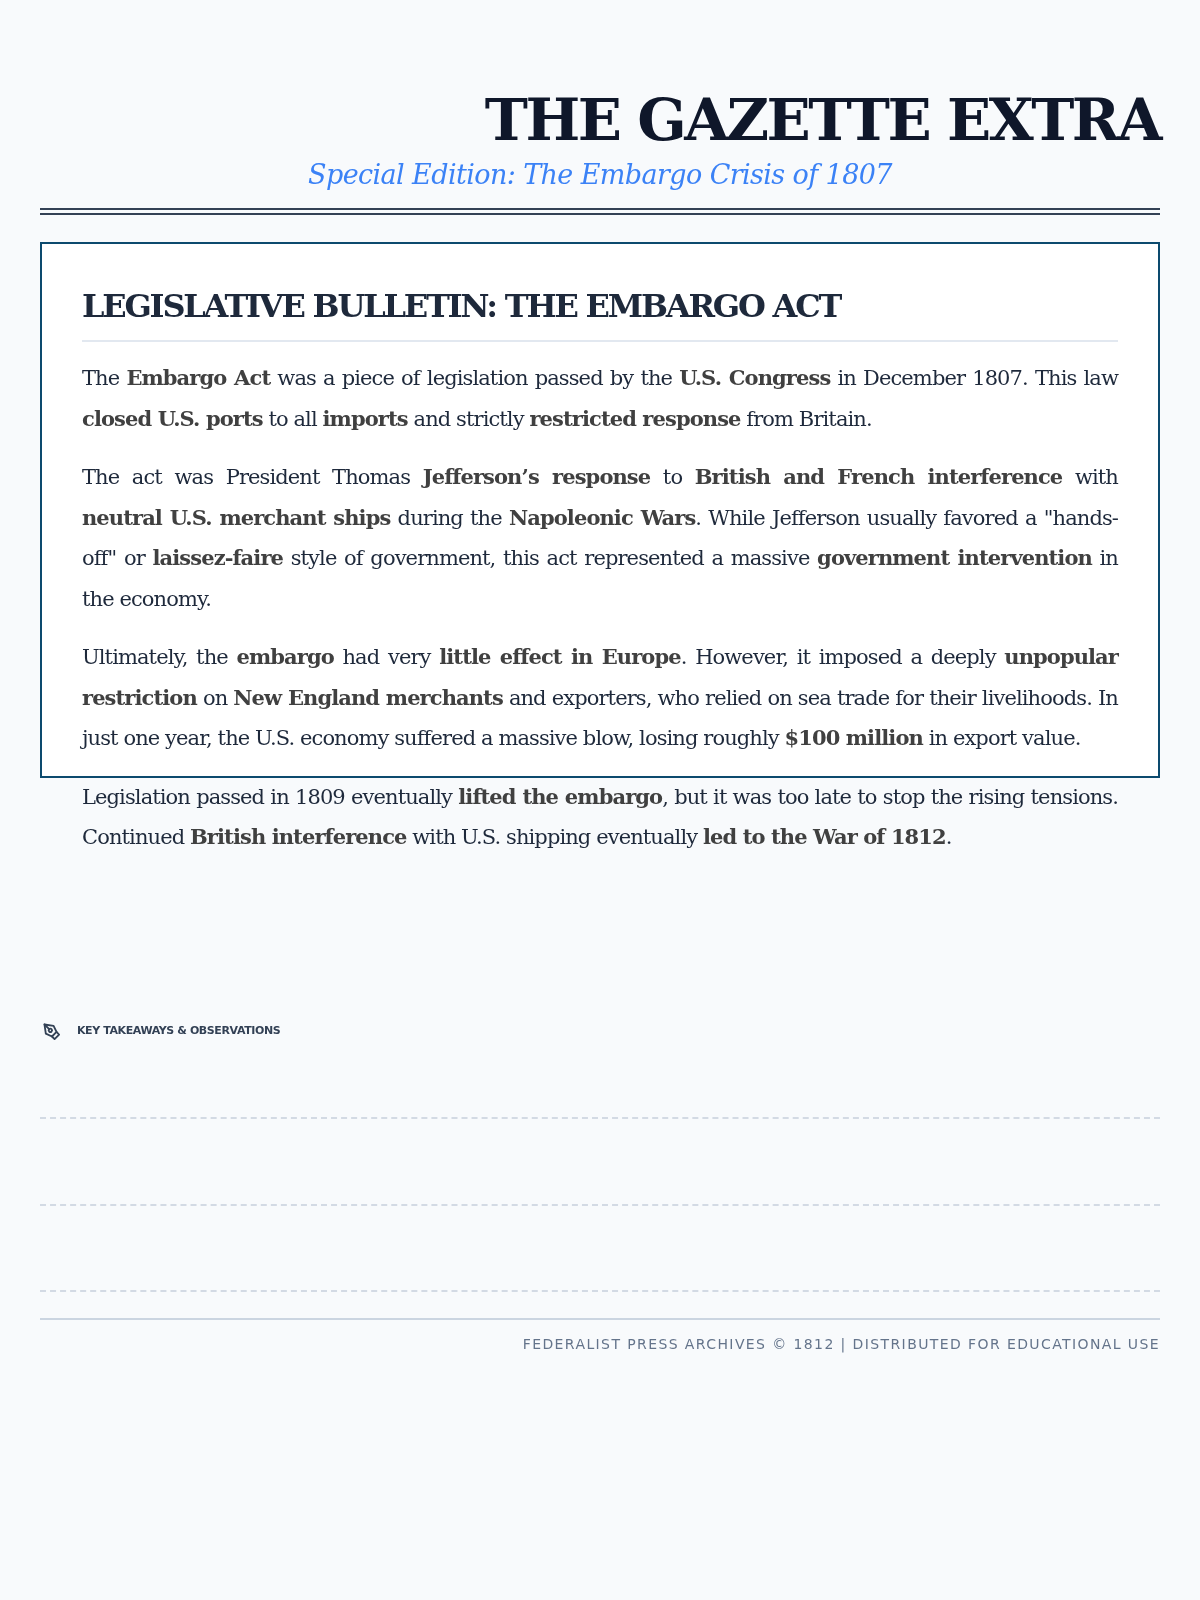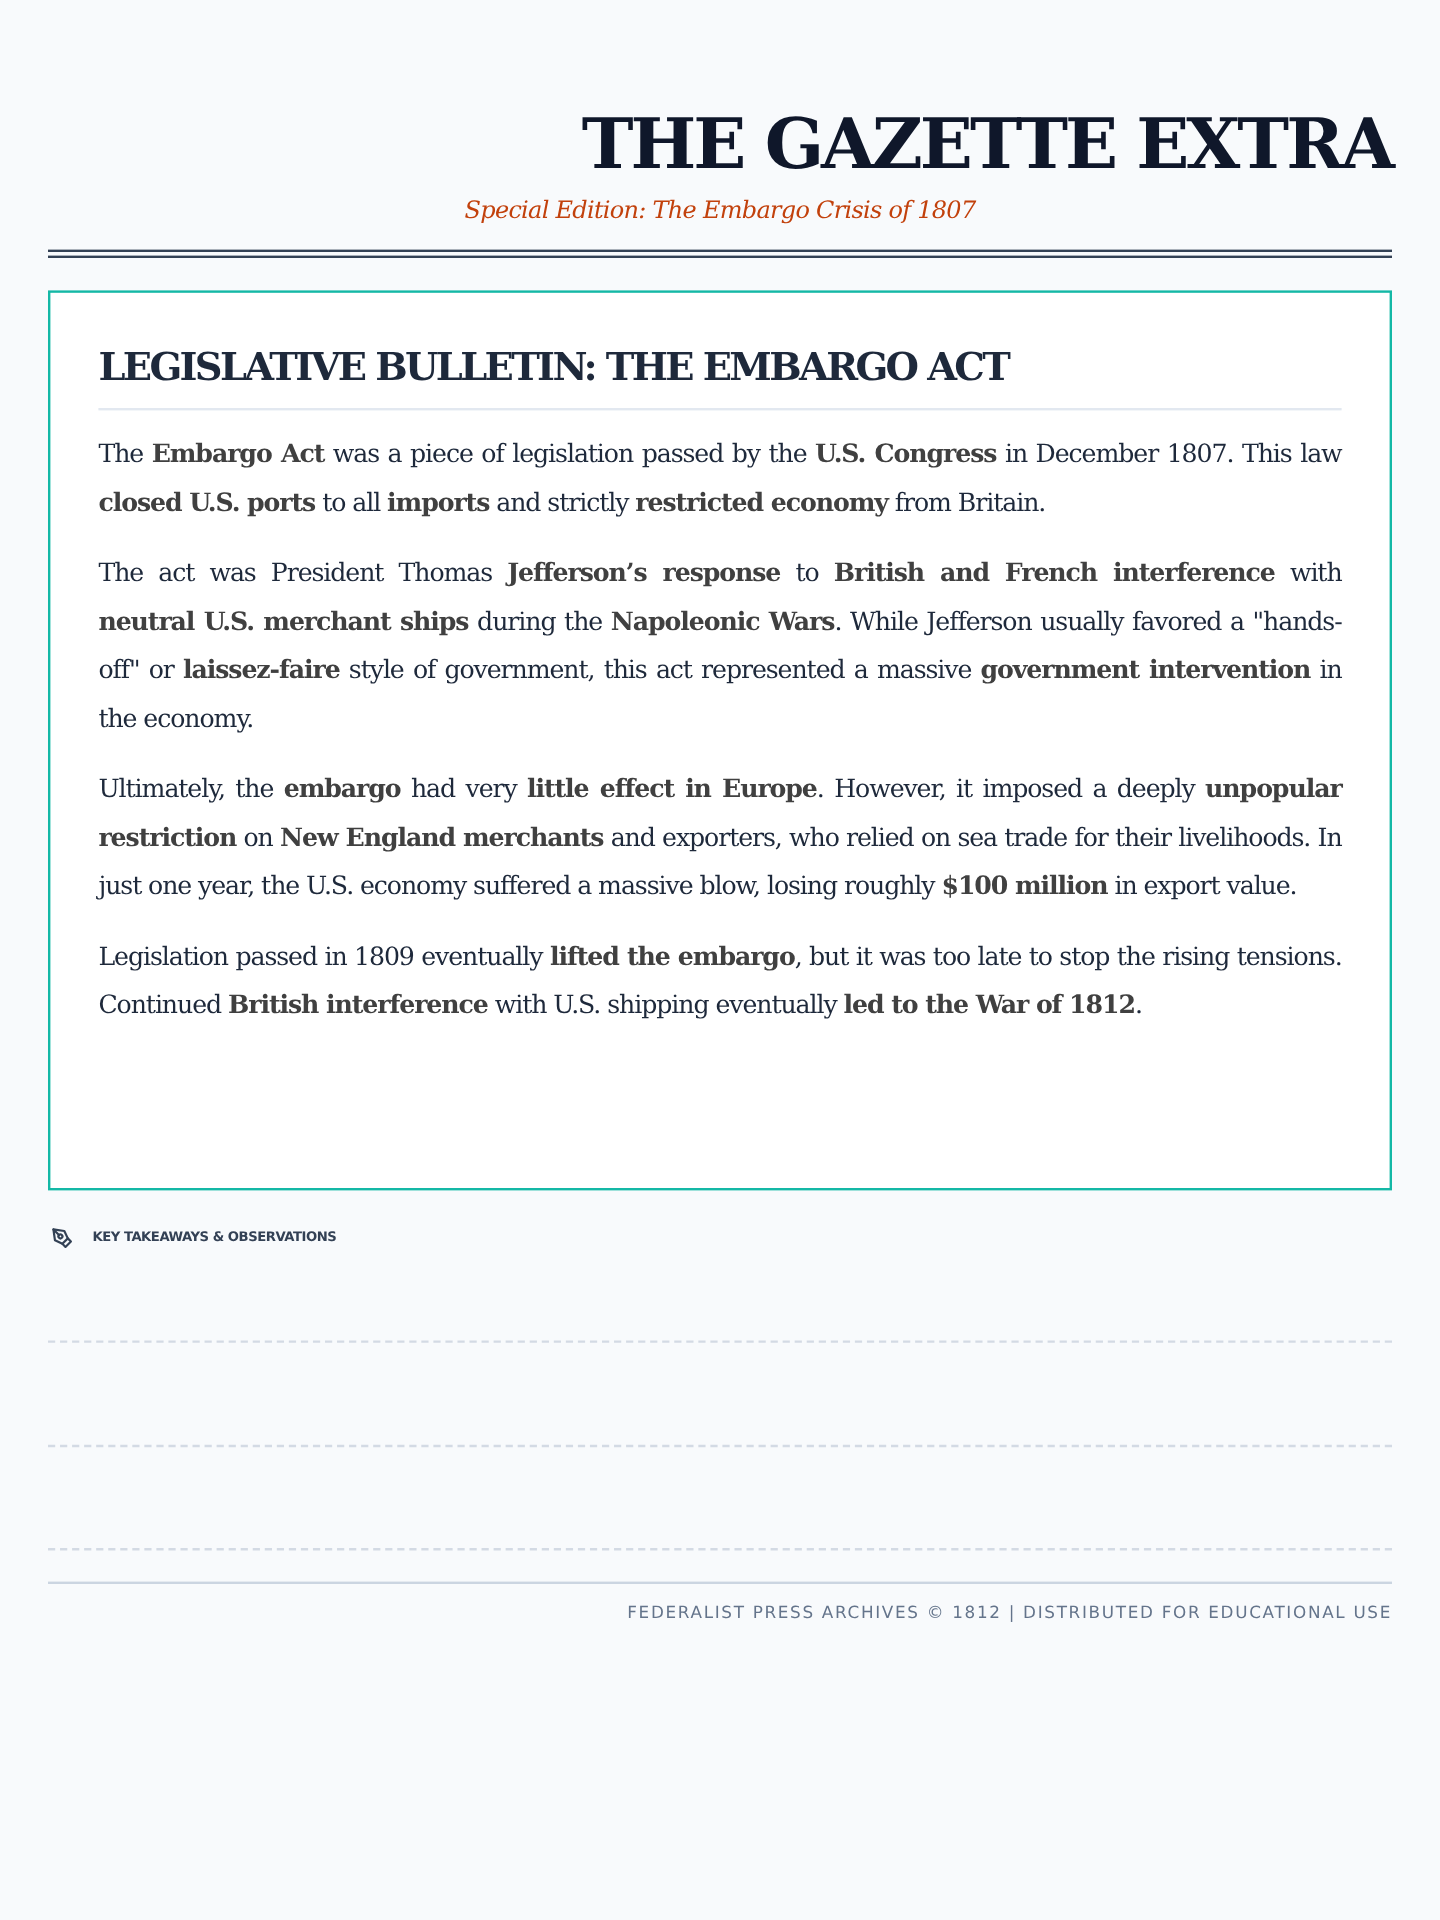--- a/index.html
+++ b/index.html
@@ -41,39 +41,39 @@
       letter-spacing: -2.5px;
       line-height: 72px;
       color: #0f172a;
       transform: scaleX(1.0);
     }
     .masthead-sub {
       position: absolute; top: 158px; left: 0; width: 1120px;
       text-align: center;
       font-family: "DejaVu Serif", serif;
       font-style: italic;
-      font-size: 20px;
+      font-size: 27px;
       letter-spacing: -0.6px;
-      color: #c2410c;
+      color: #3b82f6;
       line-height: 34px;
     }
     .rule-double {
       position: absolute; top: 208px; left: 0; width: 1120px; height: 7px;
       border-top: 2px solid #334155;
       border-bottom: 2px solid #334155;
       box-sizing: border-box;
     }
 
     
     .article {
       position: absolute; top: 242px; left: 0;
-      width: 1120px; height: 750px;
+      width: 1120px; height: 536px;
       box-sizing: border-box;
       background: #ffffff;
-      border: 2px solid #14b8a6;
+      border: 2px solid #0c4a6e;
       padding: 36px 40px 0 40px;
     }
     .article-heading {
       margin: 0;
       font-family: "DejaVu Serif", serif;
       font-weight: bold;
       font-size: 32px;
       letter-spacing: -2.2px;
       color: #1e293b;
       line-height: 52px;
@@ -136,21 +136,21 @@
 
   <div class="meta-row">
   </div>
 
   <div class="masthead-title">THE GAZETTE EXTRA</div>
   <div class="masthead-sub">Special Edition: The Embargo Crisis of 1807</div>
   <div class="rule-double"></div>
 
   <div class="article">
     <h2 class="article-heading">LEGISLATIVE BULLETIN: THE EMBARGO ACT</h2>
-    <p><span>The </span><b>Embargo Act</b><span> was a piece of legislation passed by the </span><b>U.S. Congress</b><span> in December 1807. This law </span><b>closed U.S. ports</b><span> to all </span><b>imports</b><span> and strictly </span><b>restricted economy</b><span> from Britain.</span></p>
+    <p><span>The </span><b>Embargo Act</b><span> was a piece of legislation passed by the </span><b>U.S. Congress</b><span> in December 1807. This law </span><b>closed U.S. ports</b><span> to all </span><b>imports</b><span> and strictly </span><b>restricted response</b><span> from Britain.</span></p>
     <p><span>The act was President Thomas </span><b>Jefferson’s response</b><span> to </span><b>British and French interference</b><span> with </span><b>neutral U.S. merchant ships</b><span> during the </span><b>Napoleonic Wars</b><span>. While Jefferson usually favored a "hands-off" or </span><b>laissez-faire</b><span> style of government, this act represented a massive </span><b>government intervention</b><span> in the economy.</span></p>
     <p><span>Ultimately, the </span><b>embargo</b><span> had very </span><b>little effect in Europe</b><span>. However, it imposed a deeply </span><b>unpopular restriction</b><span> on </span><b>New England merchants</b><span> and exporters, who relied on sea trade for their livelihoods. In just one year, the U.S. economy suffered a massive blow, losing roughly </span><b>$100 million</b><span> in export value.</span></p>
     <p><span>Legislation passed in 1809 eventually </span><b>lifted the embargo</b><span>, but it was too late to stop the rising tensions. Continued </span><b>British interference</b><span> with U.S. shipping eventually </span><b>led to the War of 1812</b><span>.</span></p>
   </div>
 
   <div class="takeaways">
     <svg class="takeaways-icon" viewBox="0 0 24 24" fill="none" stroke="#334155" stroke-width="2" stroke-linecap="round" stroke-linejoin="round">
       <g transform="rotate(-45 12 12)">
         <path d="M12 2 L18 10 L15.5 17 L8.5 17 L6 10 Z"></path>
         <circle cx="12" cy="11" r="1.8"></circle>

